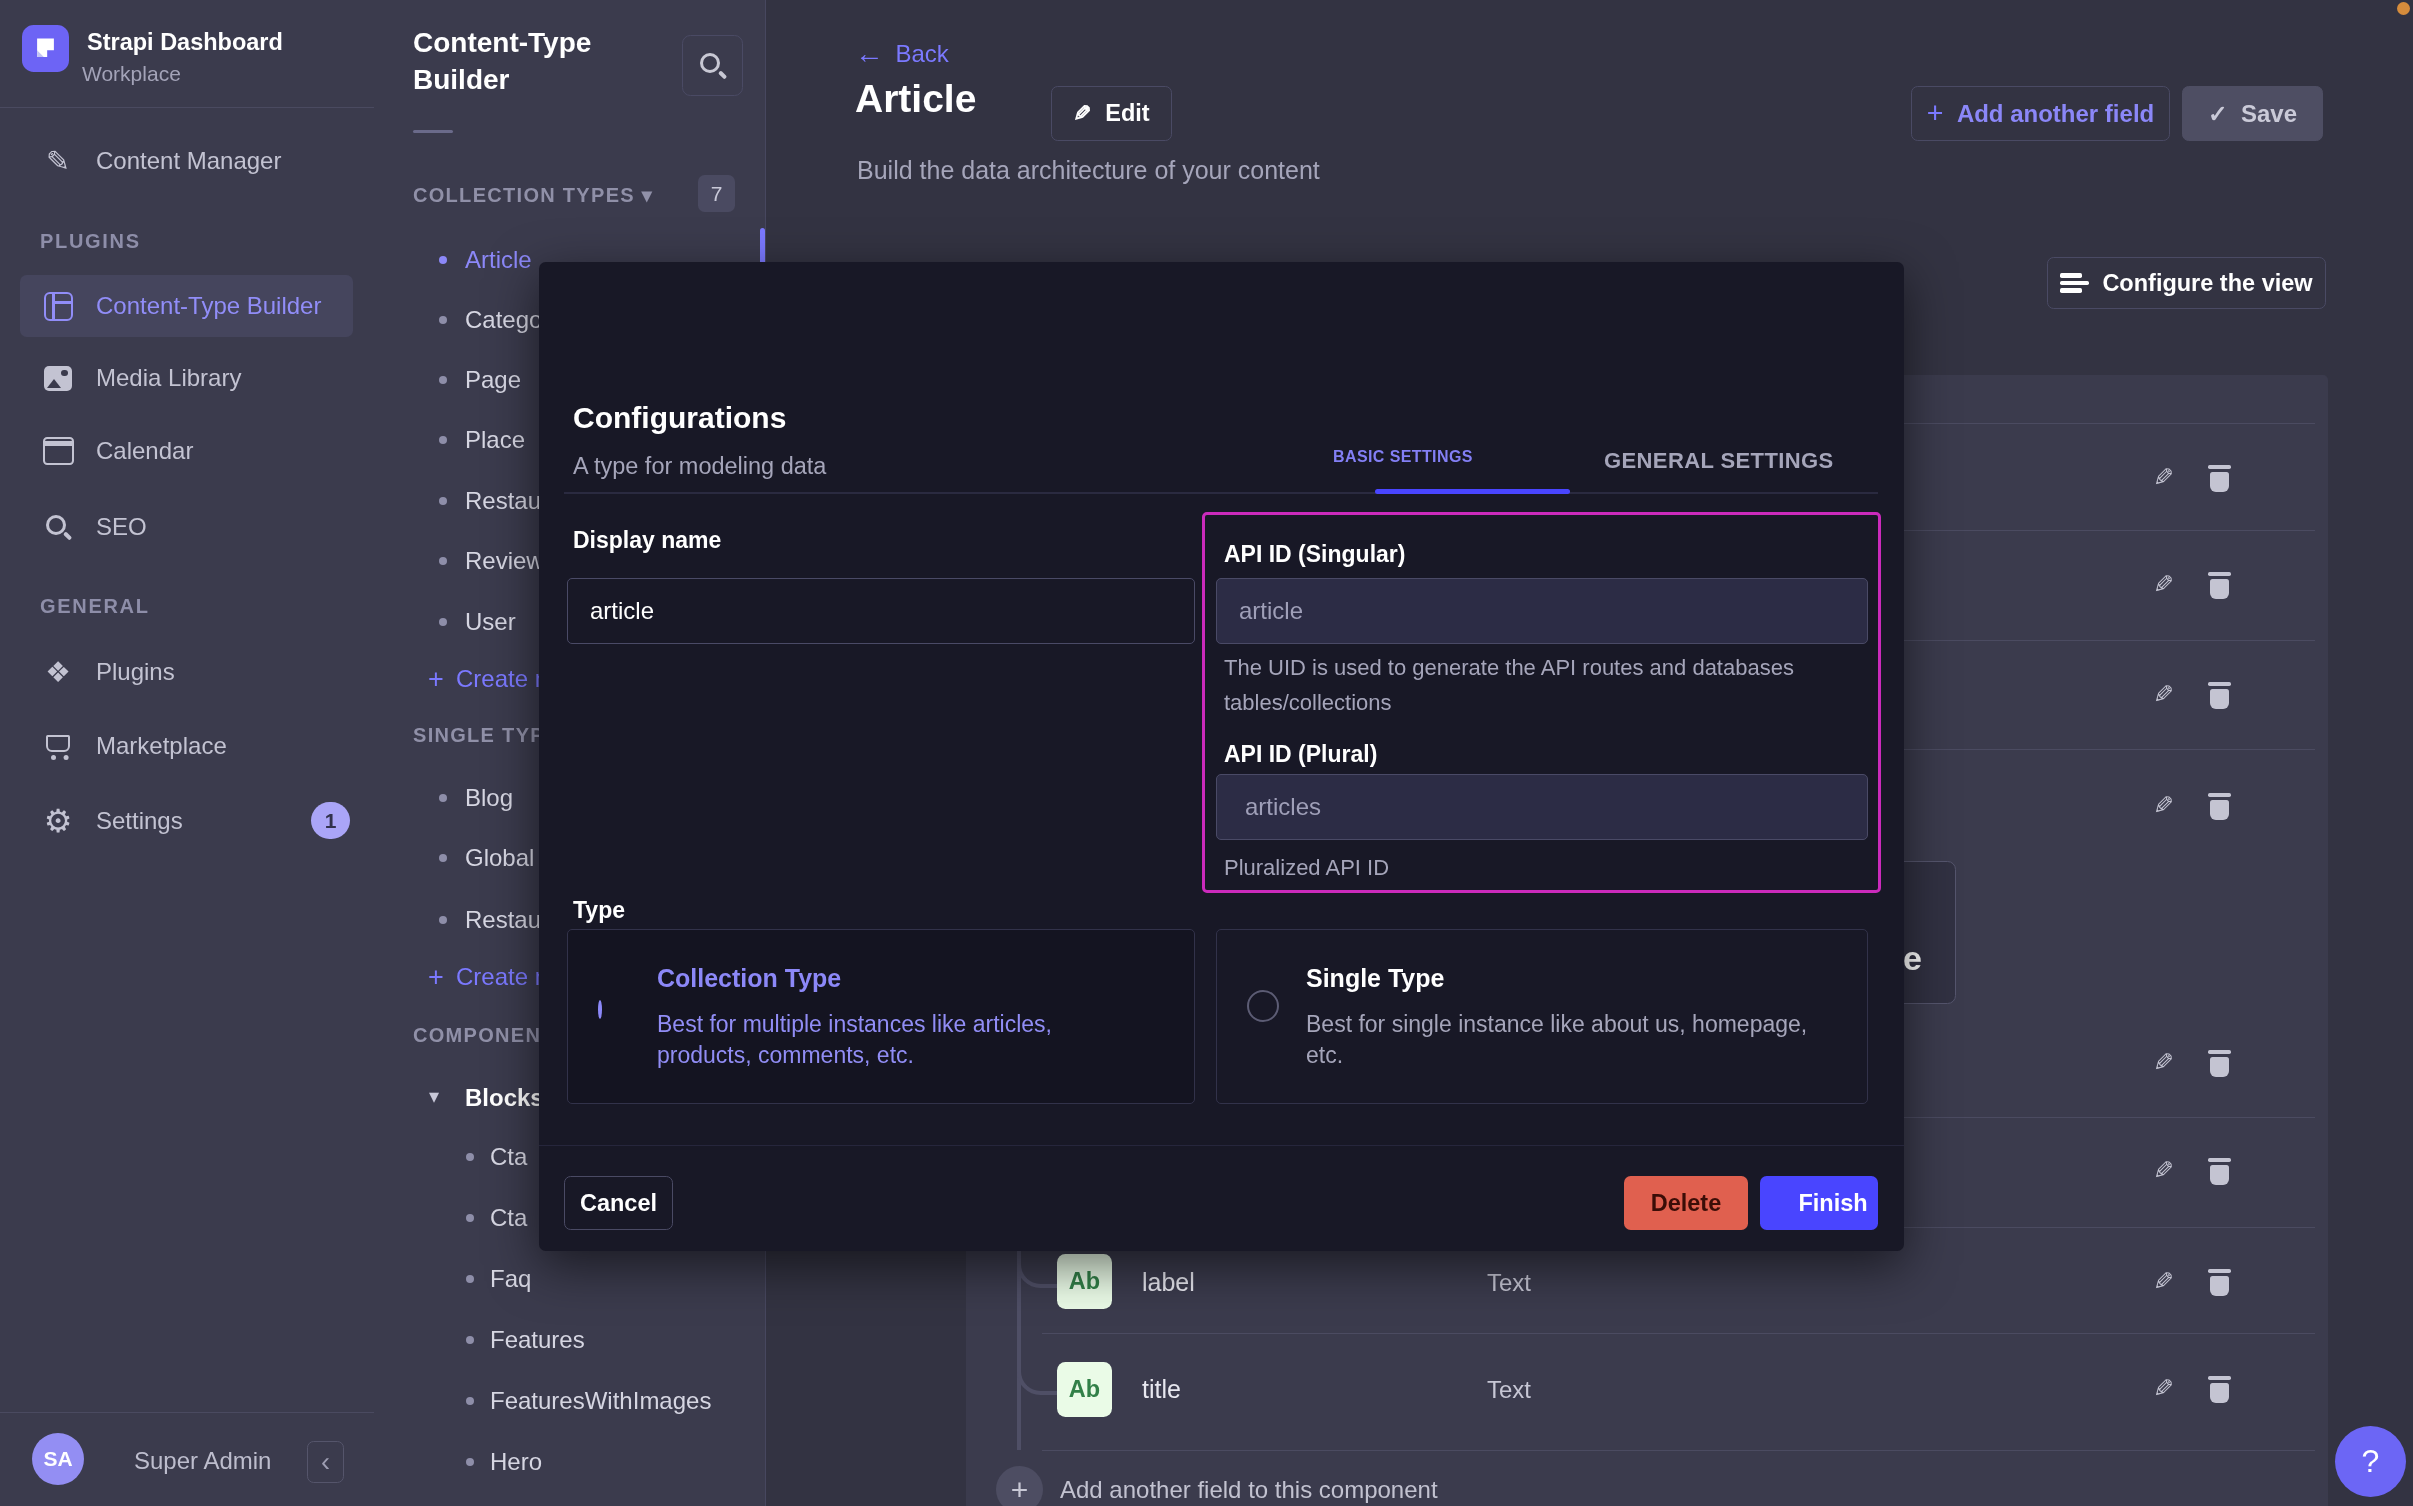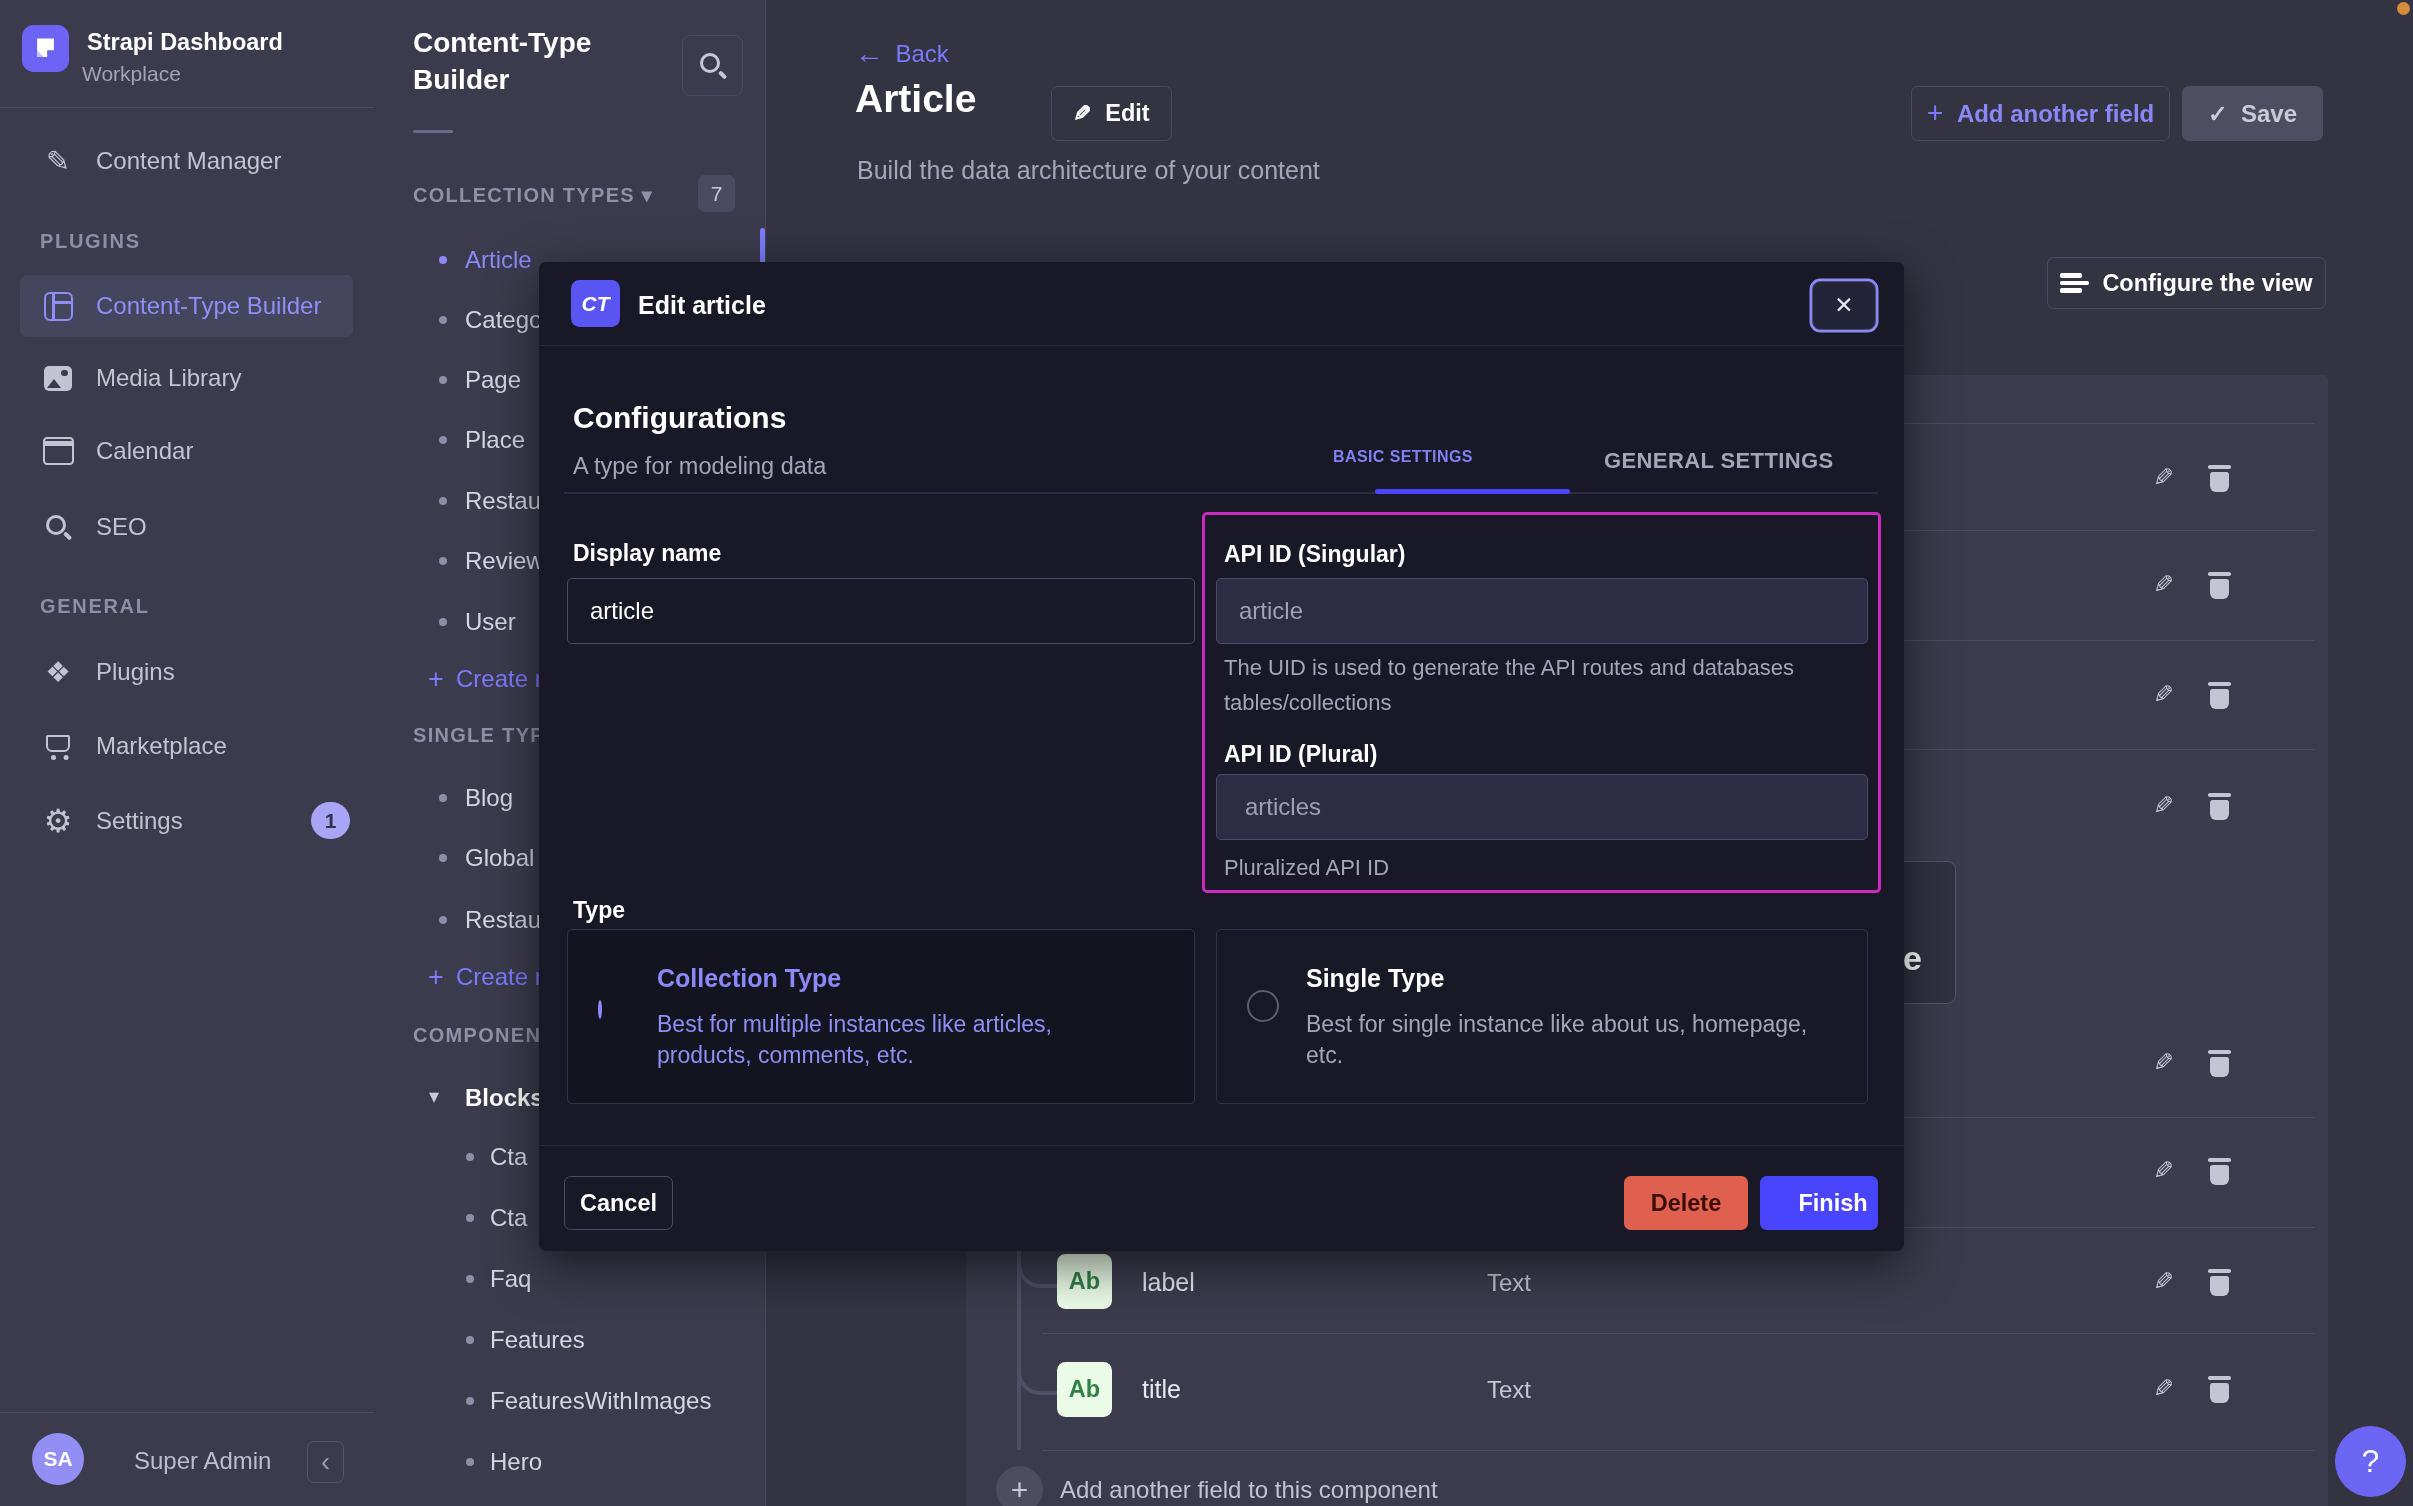--- a/index.html
+++ b/index.html
@@ -335,39 +335,32 @@
       <span style="font-size:24px;color:#c2c2d0;">Add another field to this component</span>
     </div>
   </div>
 
   <div class="abs" style="left:1806px;top:861px;width:148px;height:141px;background:#313142;border:1.7px solid #55556d;border-radius:8.4px;z-index:1;">
     <span class="abs" style="left:96px;top:77px;font-size:34px;font-weight:bold;color:#fff;">e</span>
   </div>
 
   <div id="modal" class="abs">
 
-    <div class="abs flex" style="left:0;top:0;width:1365px;height:84px;border-bottom:0.8px solid #26263c;box-sizing:border-box;">
-      <span class="flex" style="position:absolute;left:32px;width:49px;height:47px;background:#5a55f2;border-radius:8.4px;justify-content:center;font-size:21px;font-weight:900;font-style:italic;color:#fff;">CT</span>
-      <span class="abs" style="left:99px;font-size:25px;font-weight:bold;color:#fff;top:28.6px;">Edit article</span>
-      <span class="abs flex" style="left:1273px;top:18.5px;width:62px;height:47px;background:#23233a;border:0.8px solid #4a4a64;border-radius:8.4px;box-shadow:0 0 0 2.5px #8c88f8;justify-content:center;font-size:23px;color:#e8e8f0;">
-          <span>✕</span>
-        </span>
-    </div>
 
     <div class="abs" style="left:34px;top:139px;font-size:30px;font-weight:bold;color:#fff;">Configurations</div>
     <div class="abs" style="left:34px;top:191px;font-size:23.5px;color:#a5a5ba;">A type for modeling data</div>
 
     <div class="abs" style="left:794px;top:186px;font-size:16px;font-weight:bold;letter-spacing:0.4px;color:#837ff5;">BASIC SETTINGS</div>
     <div class="abs" style="left:1065px;top:186px;font-size:22px;font-weight:bold;letter-spacing:0.4px;color:#a5a5ba;">GENERAL SETTINGS</div>
     <div class="abs" style="left:25px;top:230px;width:1314px;height:1.7px;background:#2a2a40;"></div>
     <div class="abs" style="left:836px;top:227px;width:195px;height:5px;background:#4945ff;border-radius:2.5px;"></div>
 
     <div class="abs" style="left:663px;top:250px;width:673px;height:375px;border:3.4px solid #cb2abc;border-radius:5px;z-index:3;pointer-events:none;"></div>
 
-    <div class="flabel" style="left:34px;top:278px;">Display name</div>
+    <div class="flabel" style="left:34px;top:265px;">Display name</div>
     <input class="inp" style="left: 28px; top: 316px; width: 628px;" readonly="" value="article">
 
     <div class="flabel" style="left:685px;top:279px;">API ID (Singular)</div>
     <input class="inp dim" style="left: 677px; top: 316px; width: 652px;" readonly="" value="article">
     <div class="hint" style="left:685px;top:388px;width:621px;">The UID is used to generate the API routes and databases tables/collections</div>
 
     <div class="flabel" style="left:685px;top:479px;">API ID (Plural)</div>
     <input class="inp dim" style="left: 677px; top: 512px; width: 652px; padding-left: 28px;" readonly="" value="articles">
     <div class="hint" style="left:685px;top:588px;">Pluralized API ID</div>
 

